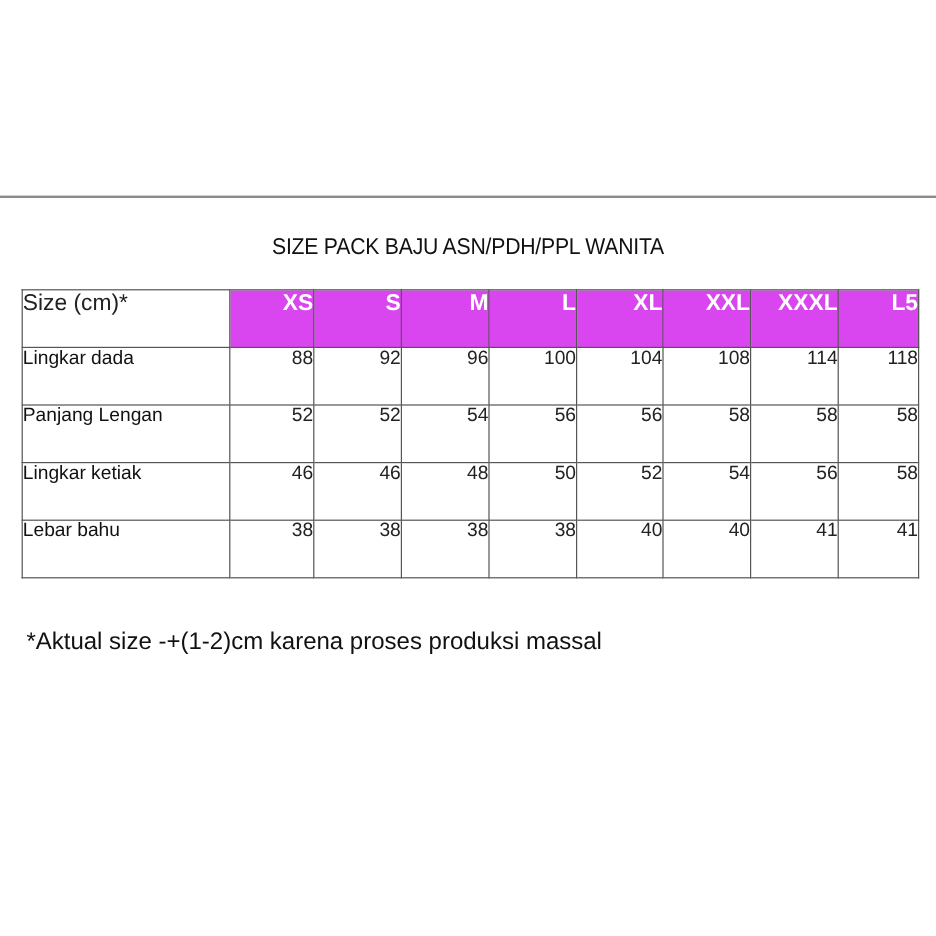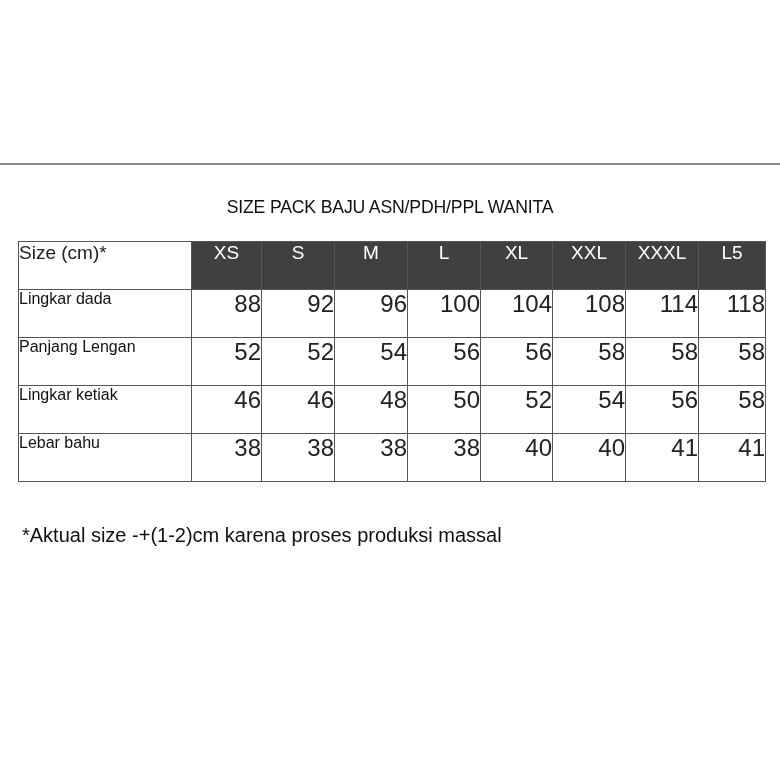--- a/index.html
+++ b/index.html
@@ -1,24 +1,24 @@
 <!DOCTYPE html>
 <html><head>
 <meta charset="utf-8">
 <style>
   html, body { margin:0; padding:0; background:#ffffff; }
   body { width:780px; height:780px; position:relative; overflow:hidden; font-family:"Liberation Sans", sans-serif; color:#1a1a1a; }
   .divider { position:absolute; left:0; top:163px; width:780px; height:2px; background:#8a8a8a; }
   .title { position:absolute; left:0; width:780px; top:196px; text-align:center; font-size:19px; letter-spacing:-0.2px; color:#111; transform:scaleX(0.93); }
   table.size { position:absolute; left:18px; top:241px; border-collapse:collapse; table-layout:fixed;border-radius:13px; }
   table.size td, table.size th { border:1.3px solid #555; padding:0; height:47px; vertical-align:top; }
-  th.hd { background:#404040; color:#fff; font-weight:normal; font-size:19px; text-align:center; padding-top:4px; }
+  th.hd { background:#d946ef; color:#fff; font-weight:bold; font-size:19px; text-align:right; padding-top:4px; }
   th.corner { background:#fff; color:#222; font-weight:normal; font-size:19px; text-align:left; padding:4px 0 0 8px; }
   td.lbl { font-size:16px; text-align:left; padding:3px 0 0 8px; color:#111; }
-  td.val { font-size:24px; text-align:right; padding:3px 8px 0 0; color:#222; }
+  td.val { font-size:16px; text-align:right; padding:3px 8px 0 0; color:#222; }
   .note { position:absolute; left:22px; top:524px; font-size:20px; color:#111; }
 </style>
 </head>
 <body>
 
 <div class="divider"></div>
 <div class="title">SIZE PACK BAJU ASN/PDH/PPL WANITA</div>
 
 <table class="size">
   <colgroup>

